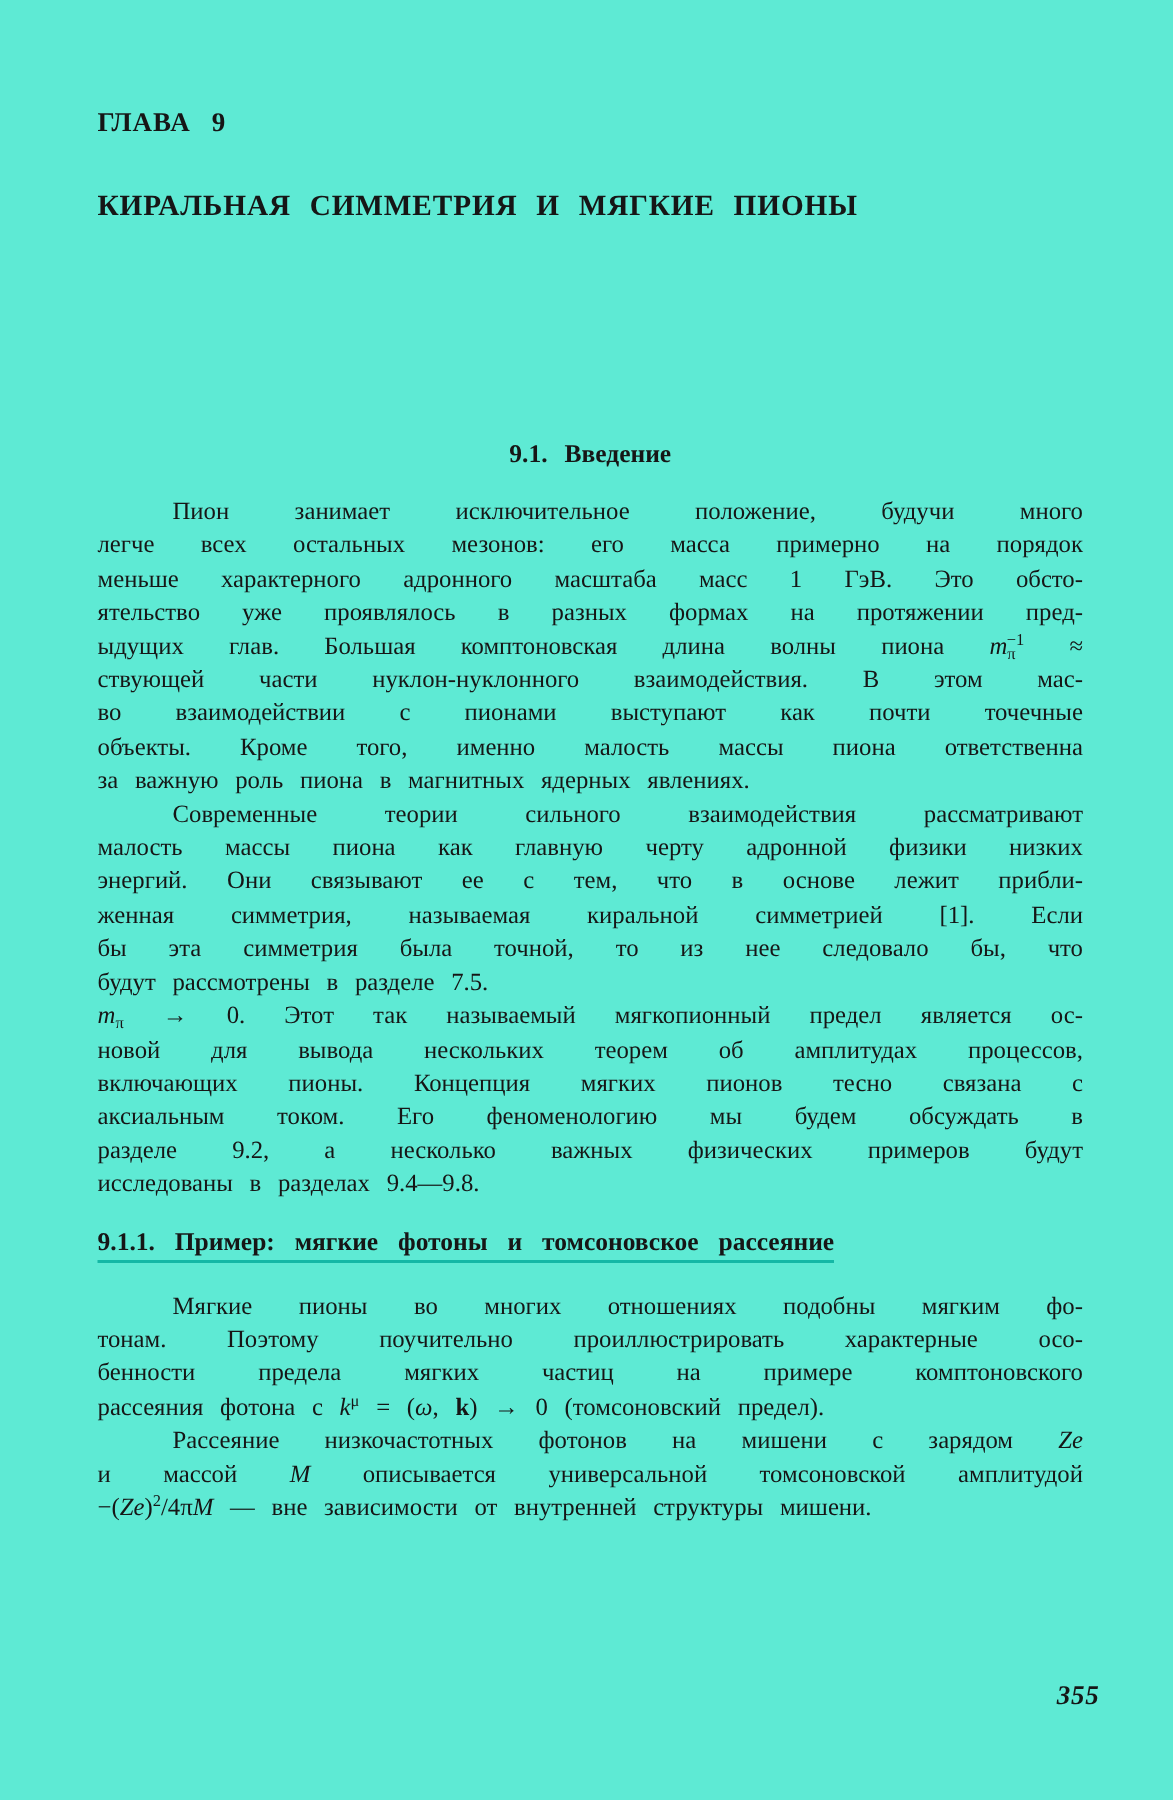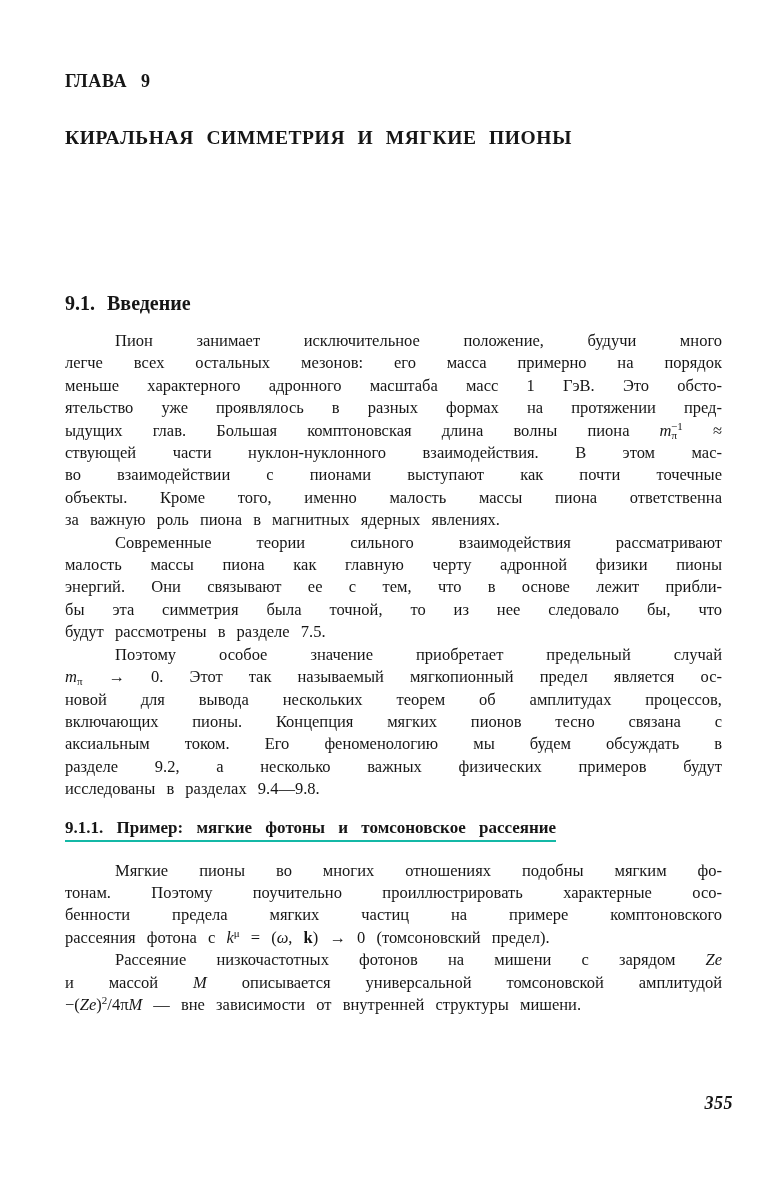--- a/index.html
+++ b/index.html
@@ -1,39 +1,40 @@
 <!DOCTYPE html>
 <html><head>
 <meta charset="utf-8">
 <style>
   html,body { margin:0; padding:0; background:#e8e8e4; }
   .page {
     position:relative;
     width:782px; height:1200px;
     margin:0 auto;
-    background:#ffffff;
+    background:#5eead4;
     box-sizing:border-box;
     padding:70px 60px 0 65px;
     font-family:"Liberation Serif", serif;
     color:#161616;
     overflow:hidden;
   }
   .chapter-label {
     font-size:18px; font-weight:700; line-height:22px;
     letter-spacing:0.6px; word-spacing:9px;
   }
   .chapter-title {
     margin:34px 0 0 0;
     font-size:19.5px; font-weight:700; line-height:24px;
     letter-spacing:0.6px; word-spacing:7px;
   }
   .section-heading {
     margin:142px 0 16px 0;
-    font-size:20px; font-weight:700; line-height:22px;
+    font-size:17px; font-weight:700; line-height:22px;
     word-spacing:7px;
+    text-align:center;
   }
   .para { margin:0; }
   .line {
     font-size:16.5px; line-height:22.4px;
     text-align:justify; text-align-last:justify;
     word-spacing:1.5px;
     white-space:normal;
   }
   .line.first { text-indent:50px; }
   .line.last { text-align-last:left; word-spacing:7px; }
@@ -45,21 +46,21 @@
   .subsection-heading {
     margin:16px 0 21px 0;
     font-size:17px; font-weight:700; line-height:22px;
     word-spacing:9px;
   }
   .subsection-heading .underlined {
     border-bottom:2px solid #14b8a6;
     padding-bottom:3px;
   }
   .page-number {
-    position:absolute; top:1093px; right:49px;
+    position:absolute; top:1120px; right:49px;
     font-size:18px; font-weight:700; font-style:italic;
     letter-spacing:0.5px;
   }
 </style>
 </head>
 <body>
 
 <div class="page">
 
   <div class="chapter-label">ГЛАВА 9</div>
@@ -75,28 +76,28 @@
       <div class="line">ятельство уже проявлялось в разных формах на протяжении пред-</div>
       <div class="line">ыдущих глав. Большая комптоновская длина волны пиона <i>m</i><sub>π</sub><sup>−1</sup> ≈</div>
       <div class="line">ствующей части нуклон-нуклонного взаимодействия. В этом мас-</div>
       <div class="line">во взаимодействии с пионами выступают как почти точечные</div>
       <div class="line">объекты. Кроме того, именно малость массы пиона ответственна</div>
       <div class="line last">за важную роль пиона в магнитных ядерных явлениях.</div>
     </div>
 
   <div class="para">
       <div class="line first">Современные теории сильного взаимодействия рассматривают</div>
-      <div class="line">малость массы пиона как главную черту адронной физики пионы</div>
+      <div class="line">малость массы пиона как главную черту адронной физики низких</div>
       <div class="line">энергий. Они связывают ее с тем, что в основе лежит прибли-</div>
+      <div class="line">женная симметрия, называемая киральной симметрией [1]. Если</div>
       <div class="line">бы эта симметрия была точной, то из нее следовало бы, что</div>
       <div class="line last">будут рассмотрены в разделе 7.5.</div>
     </div>
 
   <div class="para">
-      <div class="line first">Поэтому особое значение приобретает предельный случай</div>
       <div class="line"><i>m</i><sub>π</sub> → 0. Этот так называемый мягкопионный предел является ос-</div>
       <div class="line">новой для вывода нескольких теорем об амплитудах процессов,</div>
       <div class="line">включающих пионы. Концепция мягких пионов тесно связана с</div>
       <div class="line">аксиальным током. Его феноменологию мы будем обсуждать в</div>
       <div class="line">разделе 9.2, а несколько важных физических примеров будут</div>
       <div class="line last">исследованы в разделах 9.4—9.8.</div>
     </div>
 
   <h3 class="subsection-heading"><span class="underlined">9.1.1. Пример: мягкие фотоны и томсоновское рассеяние</span></h3>
 

